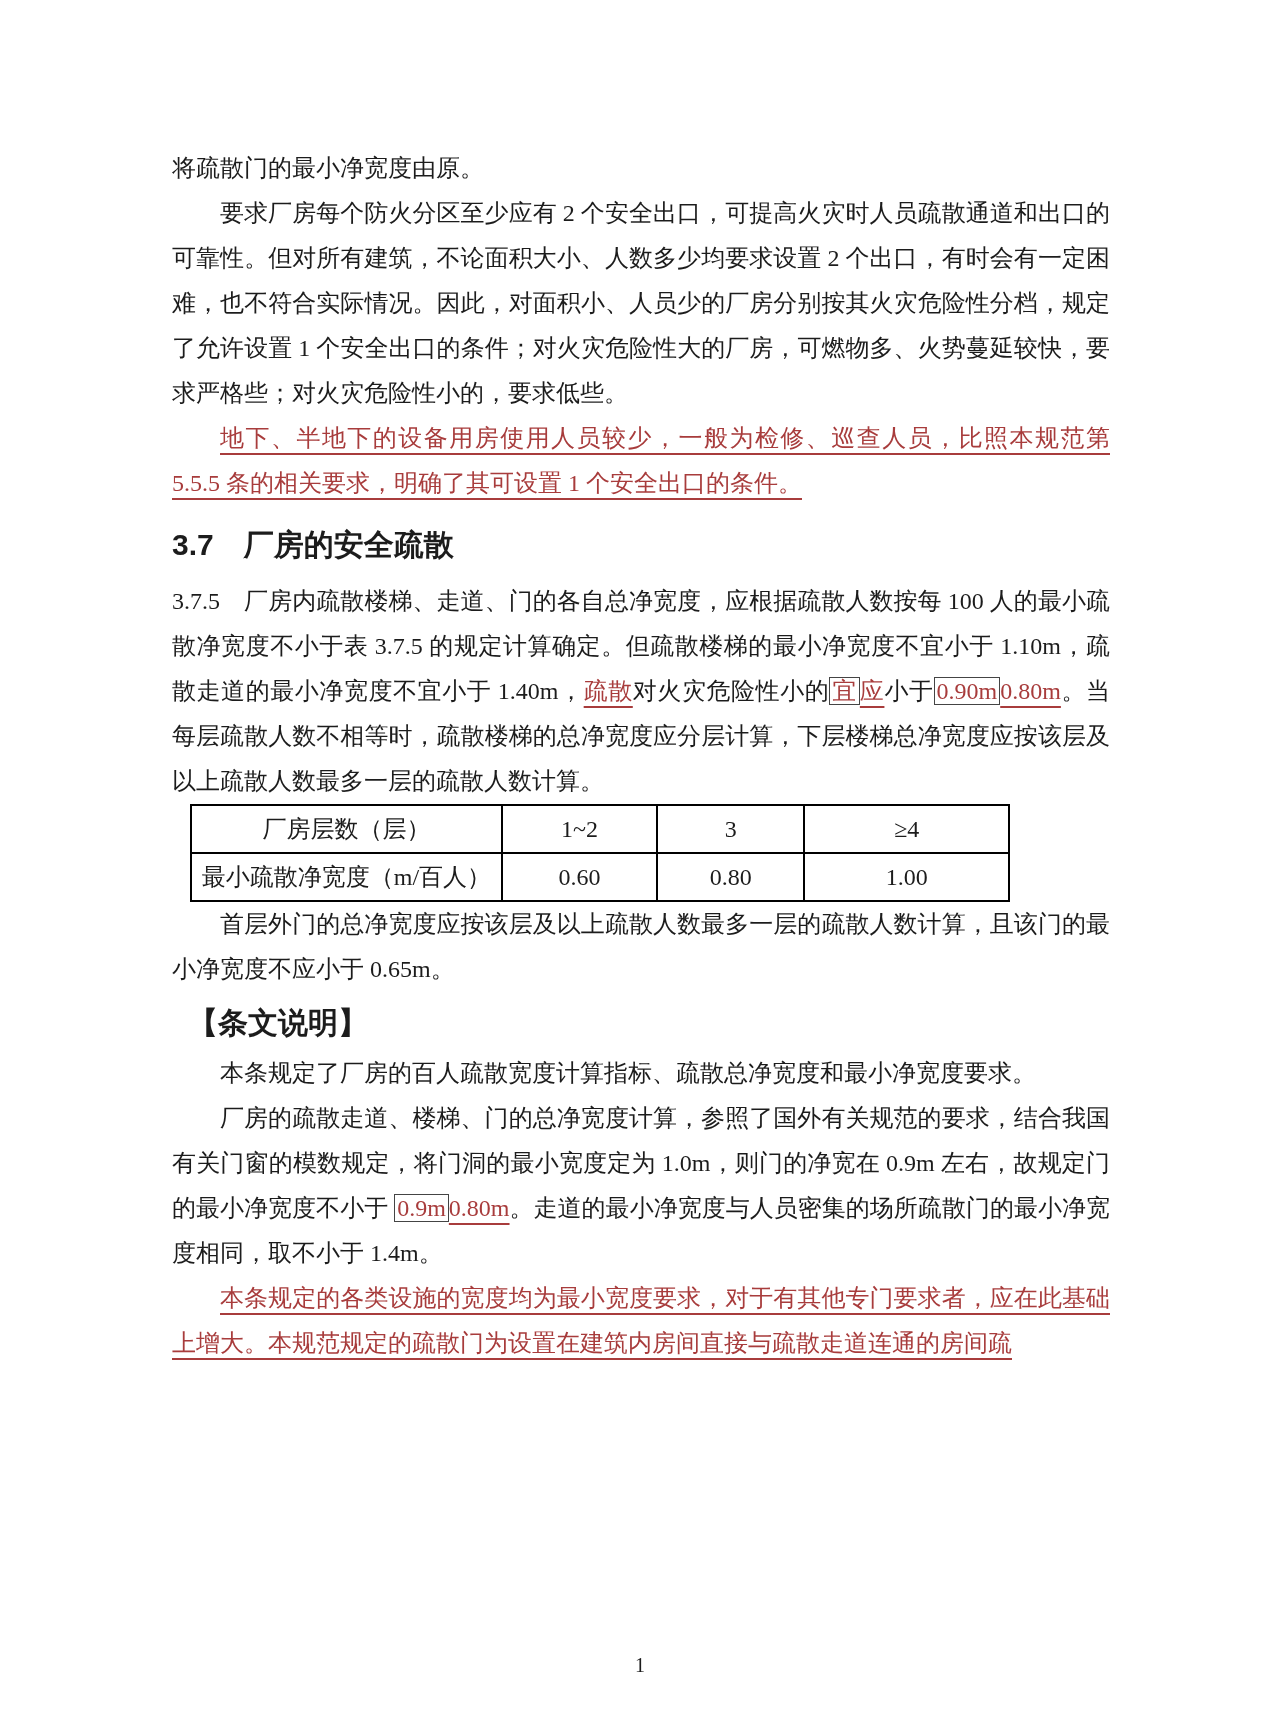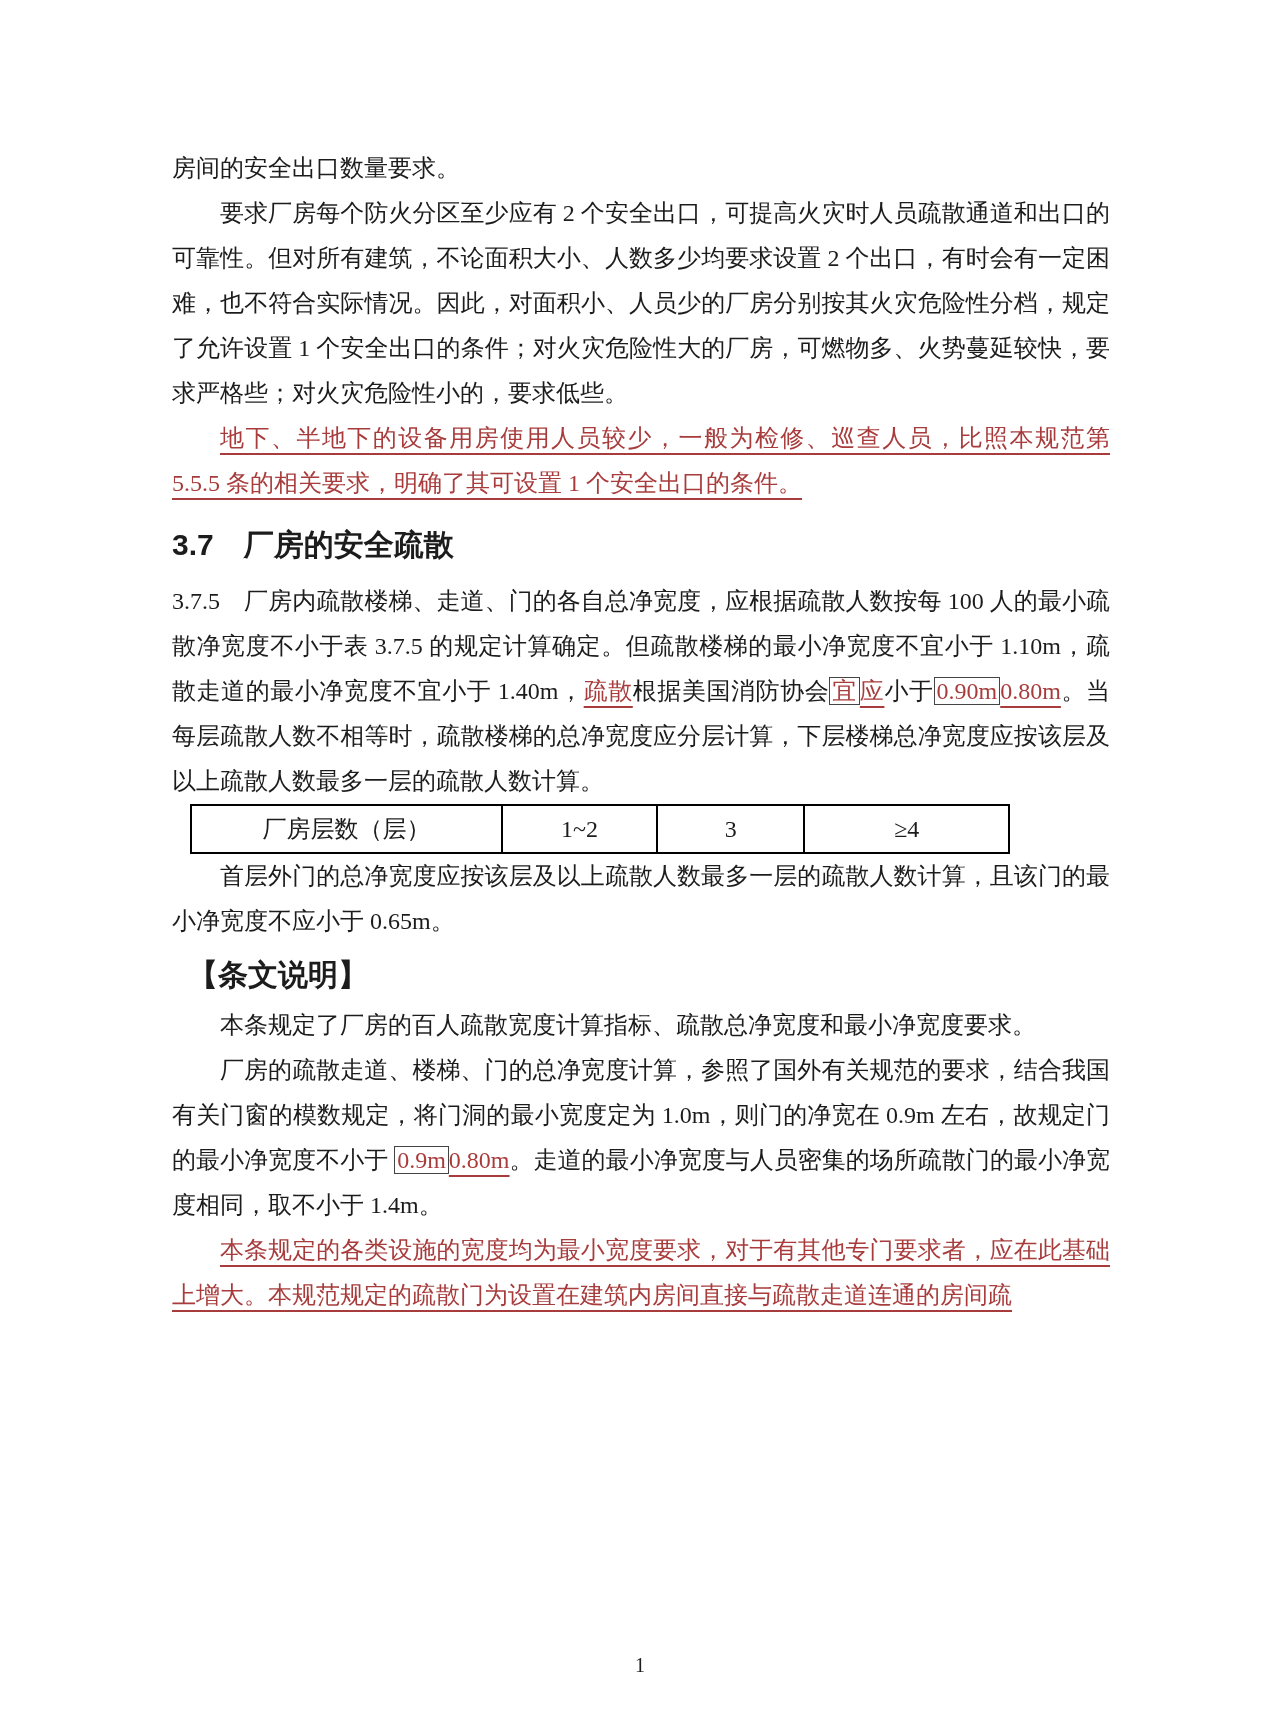--- a/index.html
+++ b/index.html
@@ -85,51 +85,57 @@
     color: #1c1c1c;
   }
 </style>
 </head>
 <body>
 
 <div class="page">
   <div class="content">
 
     <p class="para">
-      <span>房间的安全出口数量要求。</span>
+      <span>将疏散门的最小净宽度由原。</span>
     </p>
 
     <p class="para indent">
       <span>要求厂房每个防火分区至少应有 2 个安全出口，可提高火灾时人员疏散通道和出口的可靠性。但对所有建筑，不论面积大小、人数多少均要求设置 2 个出口，有时会有一定困难，也不符合实际情况。因此，对面积小、人员少的厂房分别按其火灾危险性分档，规定了允许设置 1 个安全出口的条件；对火灾危险性大的厂房，可燃物多、火势蔓延较快，要求严格些；对火灾危险性小的，要求低些。</span>
     </p>
 
     <p class="para indent">
       <span class="rev-ins">地下、半地下的设备用房使用人员较少，一般为检修、巡查人员，比照本规范第 5.5.5 条的相关要求，明确了其可设置 1 个安全出口的条件。</span>
     </p>
 
     <h1 class="section-heading sans">3.7　厂房的安全疏散</h1>
 
     <p class="para">
-      <span>3.7.5　厂房内疏散楼梯、走道、门的各自总净宽度，应根据疏散人数按每 100 人的最小疏散净宽度不小于表 3.7.5 的规定计算确定。但疏散楼梯的最小净宽度不宜小于 1.10m，疏散走道的最小净宽度不宜小于 1.40m，</span><span class="rev-ins">疏散</span><span>根据美国消防协会</span><span class="rev-del">宜</span><span class="rev-ins">应</span><span>小于</span><span class="rev-del">0.90m</span><span class="rev-ins">0.80m</span><span>。当每层疏散人数不相等时，疏散楼梯的总净宽度应分层计算，下层楼梯总净宽度应按该层及以上疏散人数最多一层的疏散人数计算。</span>
+      <span>3.7.5　厂房内疏散楼梯、走道、门的各自总净宽度，应根据疏散人数按每 100 人的最小疏散净宽度不小于表 3.7.5 的规定计算确定。但疏散楼梯的最小净宽度不宜小于 1.10m，疏散走道的最小净宽度不宜小于 1.40m，</span><span class="rev-ins">疏散</span><span>对火灾危险性小的</span><span class="rev-del">宜</span><span class="rev-ins">应</span><span>小于</span><span class="rev-del">0.90m</span><span class="rev-ins">0.80m</span><span>。当每层疏散人数不相等时，疏散楼梯的总净宽度应分层计算，下层楼梯总净宽度应按该层及以上疏散人数最多一层的疏散人数计算。</span>
     </p>
 
 
     <table class="spec-table">
       <colgroup>
           <col class="c1">
           <col class="c2">
           <col class="c3">
           <col class="c4">
         </colgroup>
       <tbody>
         <tr>
           <td>厂房层数（层）</td>
           <td>1~2</td>
           <td>3</td>
           <td>≥4</td>
+        </tr>
+        <tr>
+          <td>最小疏散净宽度（m/百人）</td>
+          <td>0.60</td>
+          <td>0.80</td>
+          <td>1.00</td>
         </tr>
       </tbody>
     </table>
 
     <p class="para indent">
       <span>首层外门的总净宽度应按该层及以上疏散人数最多一层的疏散人数计算，且该门的最小净宽度不应小于 0.65m。</span>
     </p>
 
     <h2 class="commentary-heading sans">【条文说明】</h2>
 

